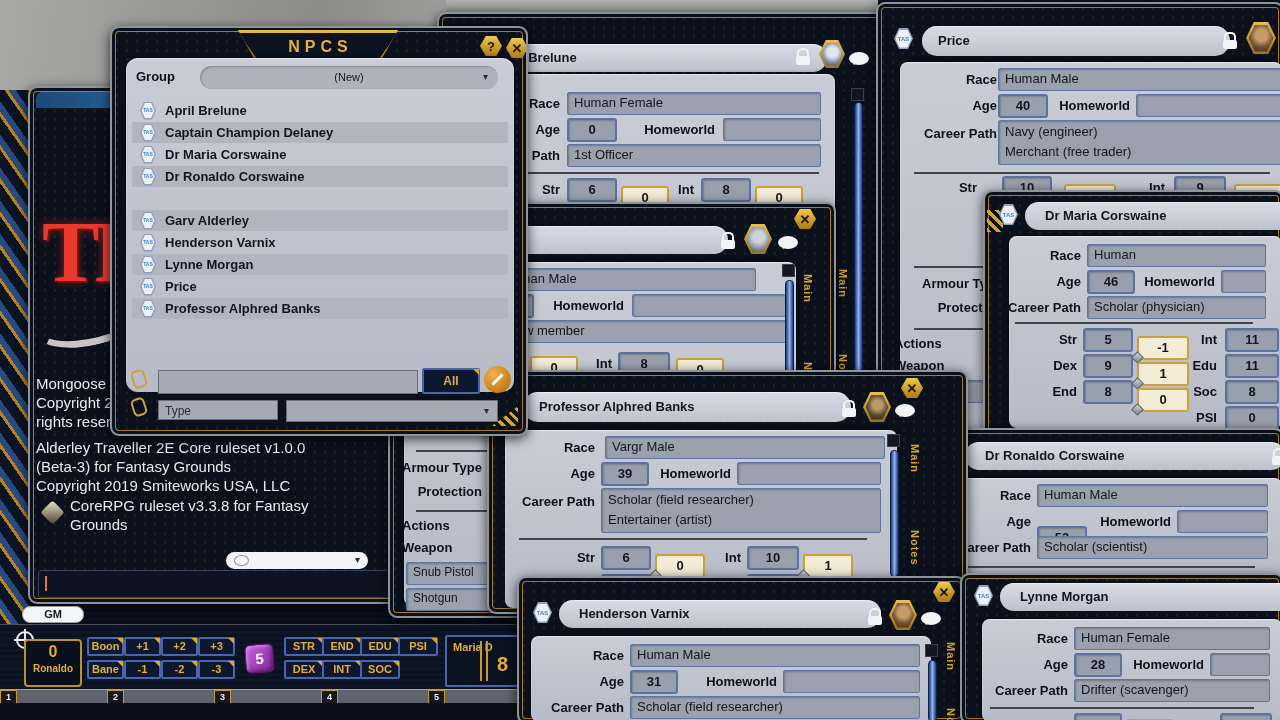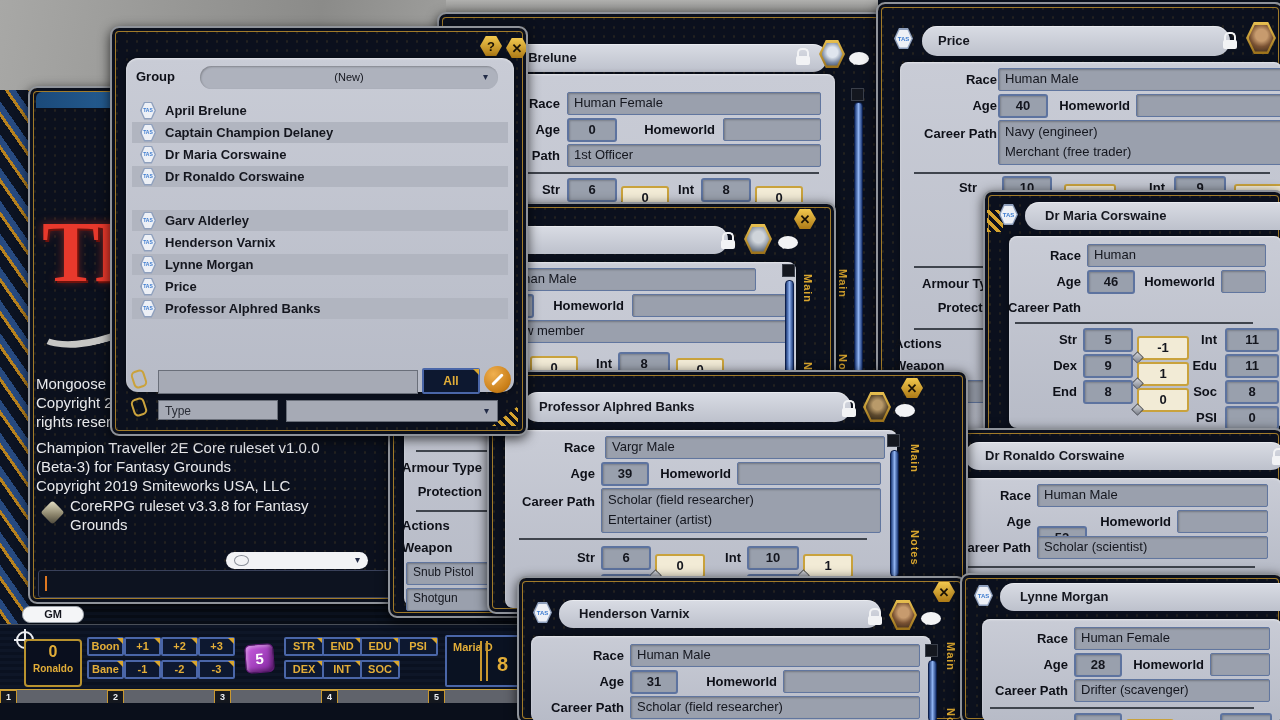--- a/index.html
+++ b/index.html
@@ -143,21 +143,21 @@
   <div class="win" style="left:28px;top:86px;width:416px;height:514px;z-index:2;">
     <div class="abs" style="left:6px;top:4px;width:402px;height:16px;background:linear-gradient(90deg,#1b4a7a,#2e6ea8 40%,#16395f);border-radius:6px 6px 0 0;"></div>
     <div class="trlogo" style="left:12px;top:114px;">TR</div>
     <div class="swoosh" style="left:0;top:198px;"></div>
     <div class="abs" style="left:6px;top:286px;width:82px;height:58px;overflow:hidden;">
       <div class="chatline">Mongoose Traveller 2E</div>
       <div class="chatline">Copyright 2019 Smiteworks</div>
       <div class="chatline">rights reserved.</div>
     </div>
     <div class="abs" style="left:6px;top:350px;">
-      <div class="chatline">Champion Traveller 2E Core ruleset v1.0.0</div>
+      <div class="chatline">Alderley Traveller 2E Core ruleset v1.0.0</div>
       <div class="chatline">(Beta-3) for Fantasy Grounds</div>
       <div class="chatline">Copyright 2019 Smiteworks USA, LLC</div>
     </div>
     <div class="abs" style="left:14px;top:416px;width:17px;height:17px;background:linear-gradient(135deg,#e8e2c8,#8a836a 60%,#4a463a);transform:rotate(45deg);border-radius:3px;"></div>
     <div class="abs" style="left:40px;top:408px;">
       <div class="chatline">CoreRPG ruleset v3.3.8 for Fantasy</div>
       <div class="chatline">Grounds</div>
     </div>
     <div class="abs" style="left:196px;top:464px;width:142px;height:17px;background:#f2f3f5;border-radius:9px;">
       <div class="abs" style="left:8px;top:3px;width:13px;height:9px;border:1.5px solid #8a8f98;border-radius:50%;"></div>
@@ -279,20 +279,21 @@
       </div>
     <div class="pill" style="left:40px;top:10px;width:250px;height:28px;padding-left:20px;">Dr Maria Corswaine</div>
     <div class="panel" style="left:24px;top:44px;width:273px;height:192px;"></div>
     <div class="lbl" style="left:22px;top:56px;width:74px;">Race</div>
     <div class="fld" style="left:102px;top:52px;width:171px;height:19px;">Human</div>
     <div class="lbl" style="left:22px;top:82px;width:74px;">Age</div>
     <div class="statv" style="left:102px;top:78px;width:44px;">46</div>
     <div class="lbl" style="left:152px;top:82px;width:78px;">Homeworld</div>
     <div class="fld" style="left:236px;top:78px;width:37px;height:19px;"></div>
     <div class="lbl" style="left:2px;top:108px;width:94px;">Career Path</div>
+    <div class="fld" style="left:102px;top:104px;width:171px;height:19px;">Scholar (physician)</div>
     <div class="divider" style="left:30px;top:130px;width:238px;"></div>
     <div class="lbl" style="left:52px;top:140px;width:40px;">Str</div>
     <div class="statv" style="left:98px;top:136px;width:46px;">5</div>
     <div class="mod" style="left:152px;top:144px;width:48px;">-1</div>
     <div class="lbl" style="left:52px;top:166px;width:40px;">Dex</div>
     <div class="statv" style="left:98px;top:162px;width:46px;">9</div>
     <div class="mod" style="left:152px;top:170px;width:48px;">1</div>
     <div class="lbl" style="left:52px;top:192px;width:40px;">End</div>
     <div class="statv" style="left:98px;top:188px;width:46px;">8</div>
     <div class="mod" style="left:152px;top:196px;width:48px;">0</div>
@@ -406,20 +407,23 @@
     <div class="fld" style="left:112px;top:104px;width:188px;height:19px;">Drifter (scavenger)</div>
     <div class="divider" style="left:28px;top:132px;width:264px;"></div>
     <div class="lbl" style="left:66px;top:142px;width:40px;">Str</div>
     <div class="statv" style="left:112px;top:138px;width:44px;">6</div>
     <div class="mod" style="left:164px;top:144px;width:44px;">0</div>
     <div class="lbl" style="left:212px;top:142px;width:40px;">Int</div>
     <div class="statv" style="left:258px;top:138px;width:48px;">8</div>
   </div>
 
   <div class="win" style="left:110px;top:26px;width:414px;height:406px;z-index:12;">
+    <div class="banner" style="left:126px;top:2px;width:160px;height:34px;">
+      <div class="banner-in">NPCS</div>
+    </div>
     <div class="hexbtn hexa" style="left:368px;top:8px;">?</div>
     <div class="hexbtn hexa" style="left:394px;top:10px;">✕</div>
     <div class="panel" style="left:14px;top:30px;width:388px;height:334px;border-radius:12px;">
       <div class="lblL" style="left:10px;top:11px;">Group</div>
       <div class="abs" style="left:74px;top:8px;width:298px;height:23px;background:#aeb2bd;border-radius:12px;box-shadow:inset 1px 1px 2px rgba(0,0,0,.25);">
         <div style="text-align:center;font-size:11px;color:#14161e;line-height:23px;">(New)</div>
         <span class="chev" style="right:10px;top:5px;">▾</span>
       </div>
       <div class="npc-row" style="top:42px;">
         <div class="tas hexa" style="position:relative;width:16px;height:18px;">

